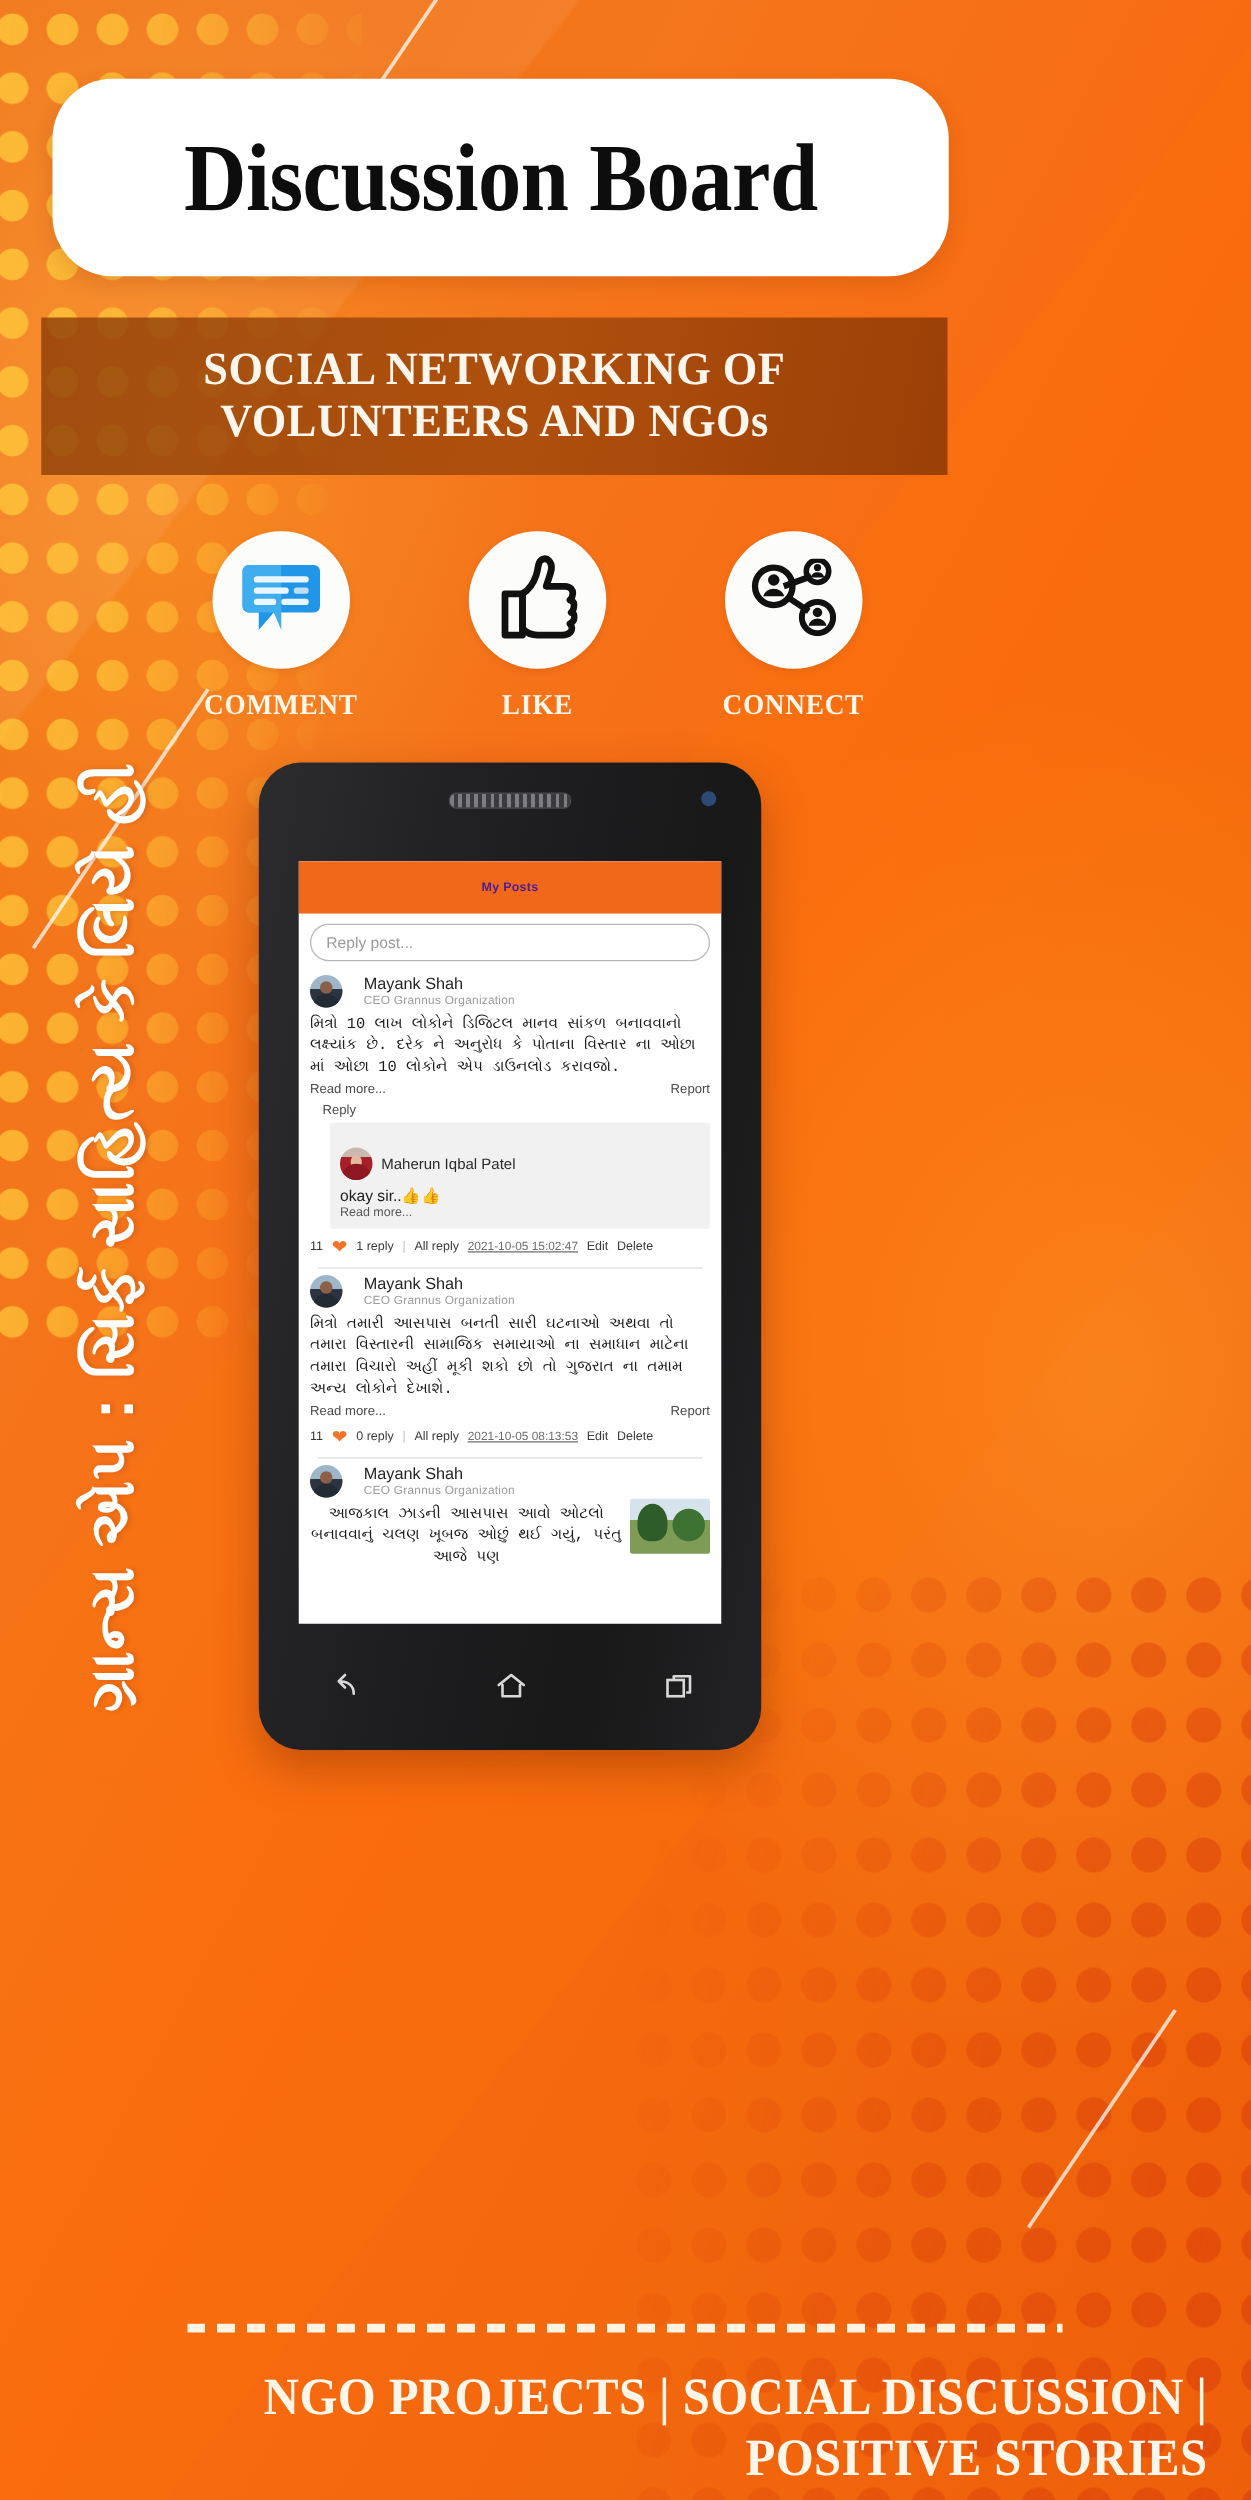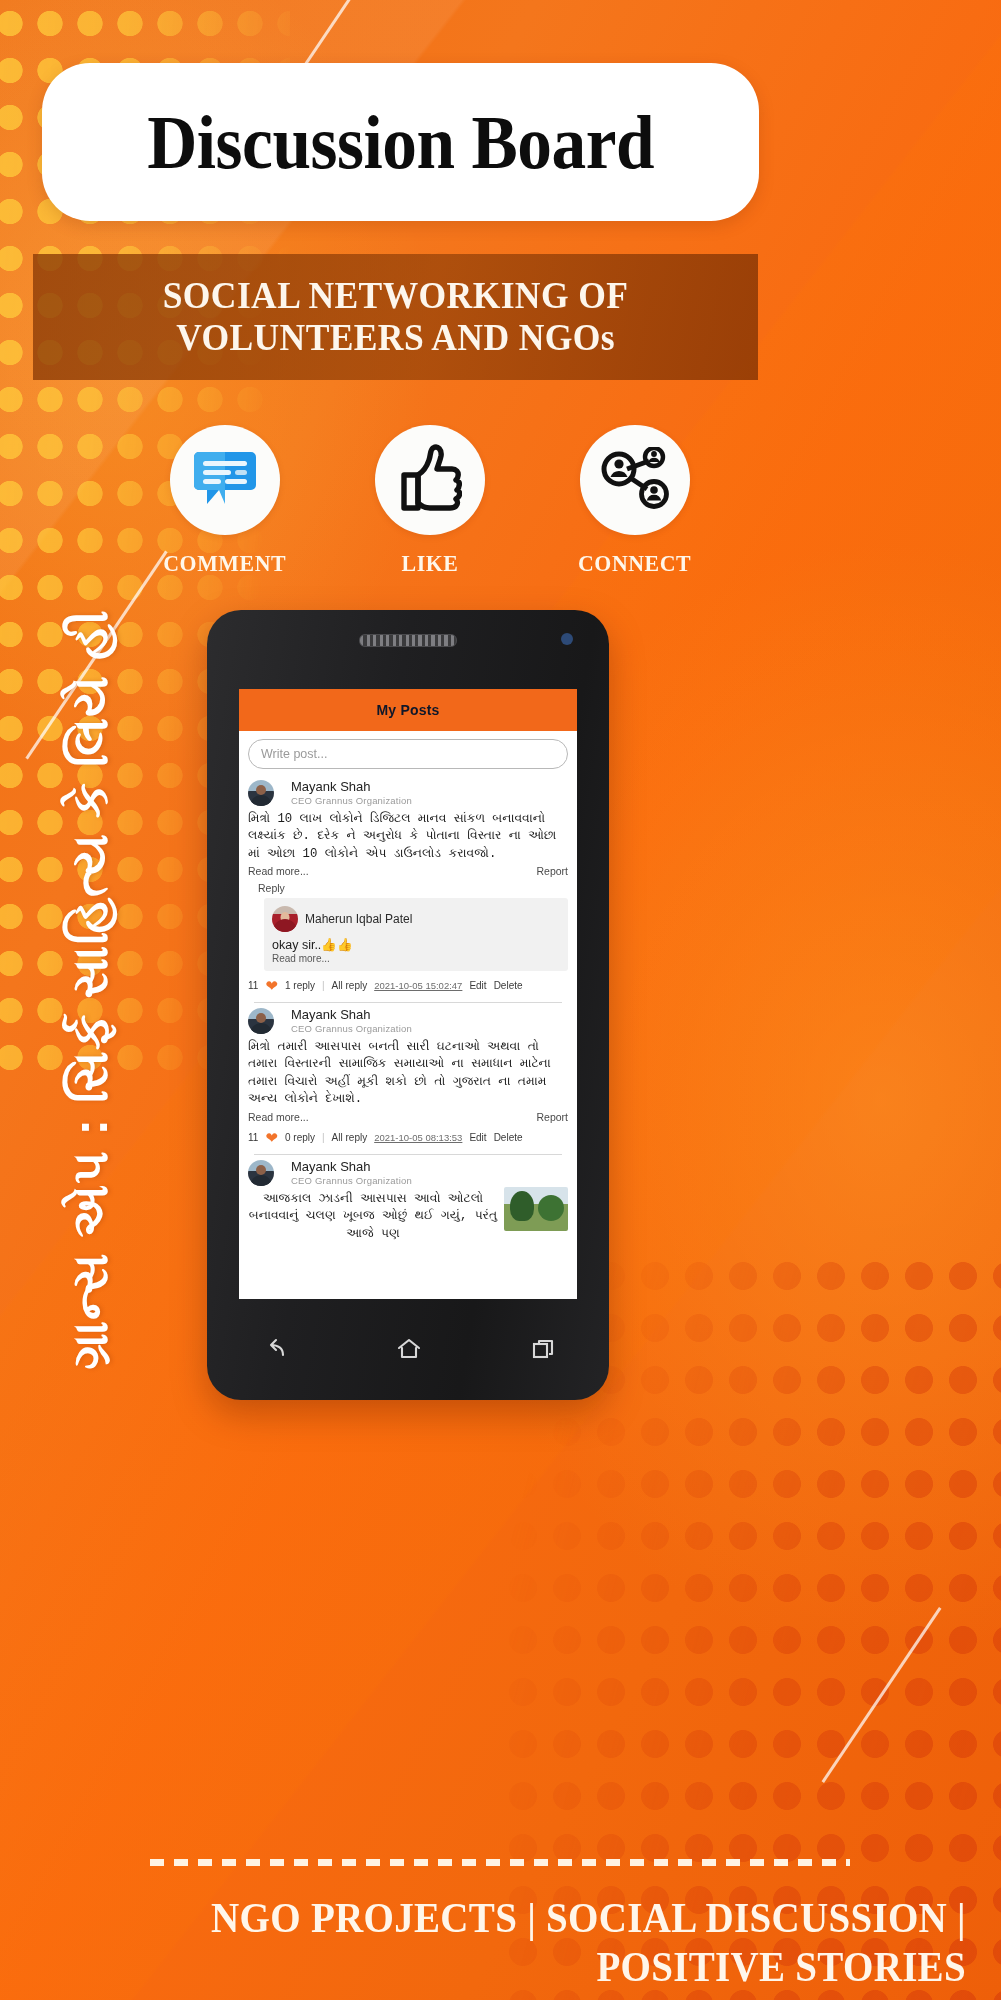--- a/index.html
+++ b/index.html
@@ -97,23 +97,23 @@
     background:#ffffff;overflow:hidden;
   }
   .navbar{
     position:absolute;left:0;bottom:18px;width:100%;height:62px;
     display:flex;align-items:center;justify-content:space-around;
   }
   .navbar svg{opacity:.92;}
 
   
   .appbar{
-    height:42px;background:#F2681A;color:#0f172a;
+    height:42px;background:#F2681A;color:#4c1d95;
     display:flex;align-items:center;justify-content:center;
-    font-size:14px;font-weight:700;letter-spacing:.2px;
+    font-size:10px;font-weight:700;letter-spacing:.2px;
   }
   .composer{padding:8px 9px 6px 9px;background:#fff;}
   .composer-input{
     height:28px;border:1px solid #b8b8b8;border-radius:15px;
     display:flex;align-items:center;padding:0 12px;
     font-size:12.5px;color:#9a9a9a;background:#fff;
   }
   .post{padding:5px 9px 0 9px;background:#fff;}
   .post-head{display:flex;align-items:flex-start;gap:17px;}
   .avatar{width:26px;height:26px;border-radius:50%;flex:0 0 26px;overflow:hidden;position:relative;}
@@ -127,21 +127,21 @@
   .prole{font-size:9.5px;color:#9b9b9b;line-height:1.25;letter-spacing:.2px;}
   .ptext{
     font-size:12.3px;line-height:1.42;color:#1c1c1c;margin-top:4px;
     font-family:Liberation Mono, monospace;
   }
   .prow{display:flex;align-items:center;justify-content:space-between;margin-top:2px;}
   .readmore{font-size:10.5px;color:#4a4a4a;}
   .report{font-size:10.5px;color:#4a4a4a;}
   .replylink{font-size:10.5px;color:#4a4a4a;margin:5px 0 0 10px;}
   .comment{
-    margin:4px 0 0 16px;background:#f1f1f1;border-radius:3px;padding:8px 8px 7px 8px;
+    margin:4px 0 0 16px;background:#f1f1f1;border-radius:3px;padding:20px 8px 7px 8px;
   }
   .c-head{display:flex;align-items:center;gap:7px;}
   .c-name{font-size:12px;color:#2a2a2a;}
   .c-body{font-size:12.5px;color:#1c1c1c;margin-top:5px;}
   .c-read{font-size:10px;color:#585858;margin-top:1px;}
   .actions{
     display:flex;align-items:center;gap:7px;padding:7px 0 7px 0;font-size:10px;color:#3b3b3b;
   }
   .actions .cnt{font-size:10px;color:#333;}
   .heart{color:#F2742B;font-size:15px;line-height:1;}
@@ -271,21 +271,21 @@
     <div class="cam"></div>
 
     <div class="screen">
 
       <div class="appbar">
         <span>My Posts</span>
       </div>
 
       <div class="composer">
         <div class="composer-input">
-          <span>Write post...</span>
+          <span>Reply post...</span>
         </div>
       </div>
 
       <div class="post">
         <div class="post-head">
           <div class="avatar av-m"></div>
           <div>
             <div class="pname">Mayank Shah</div>
             <div class="prole">CEO Grannus Organization</div>
           </div>

